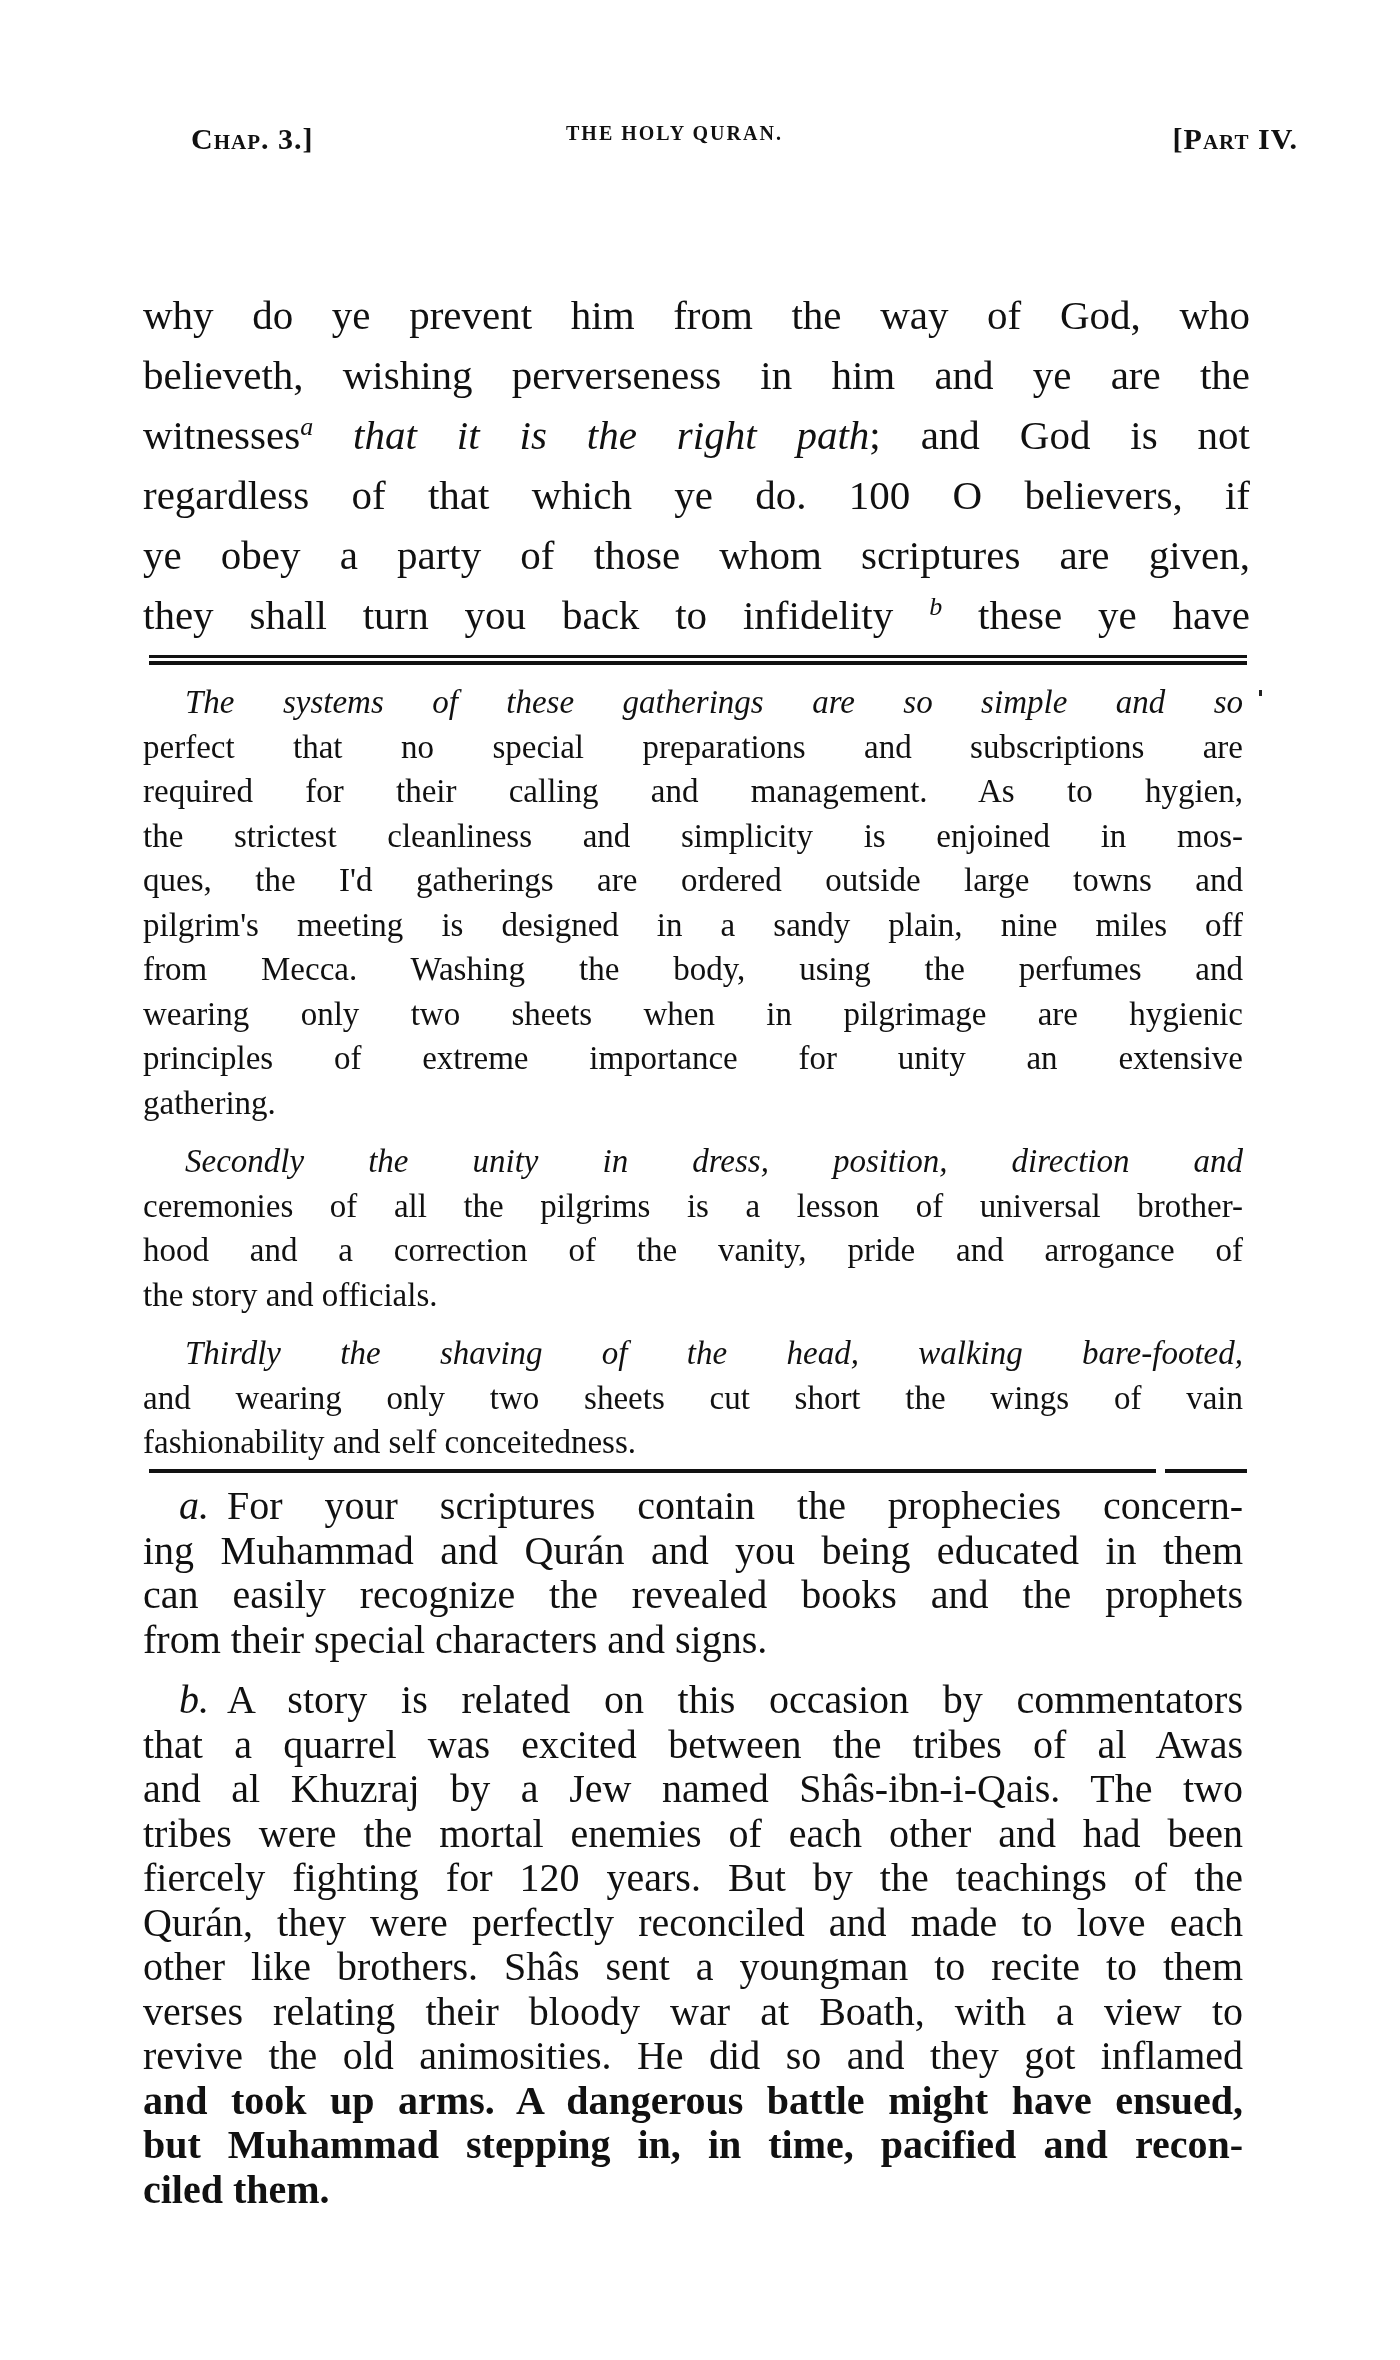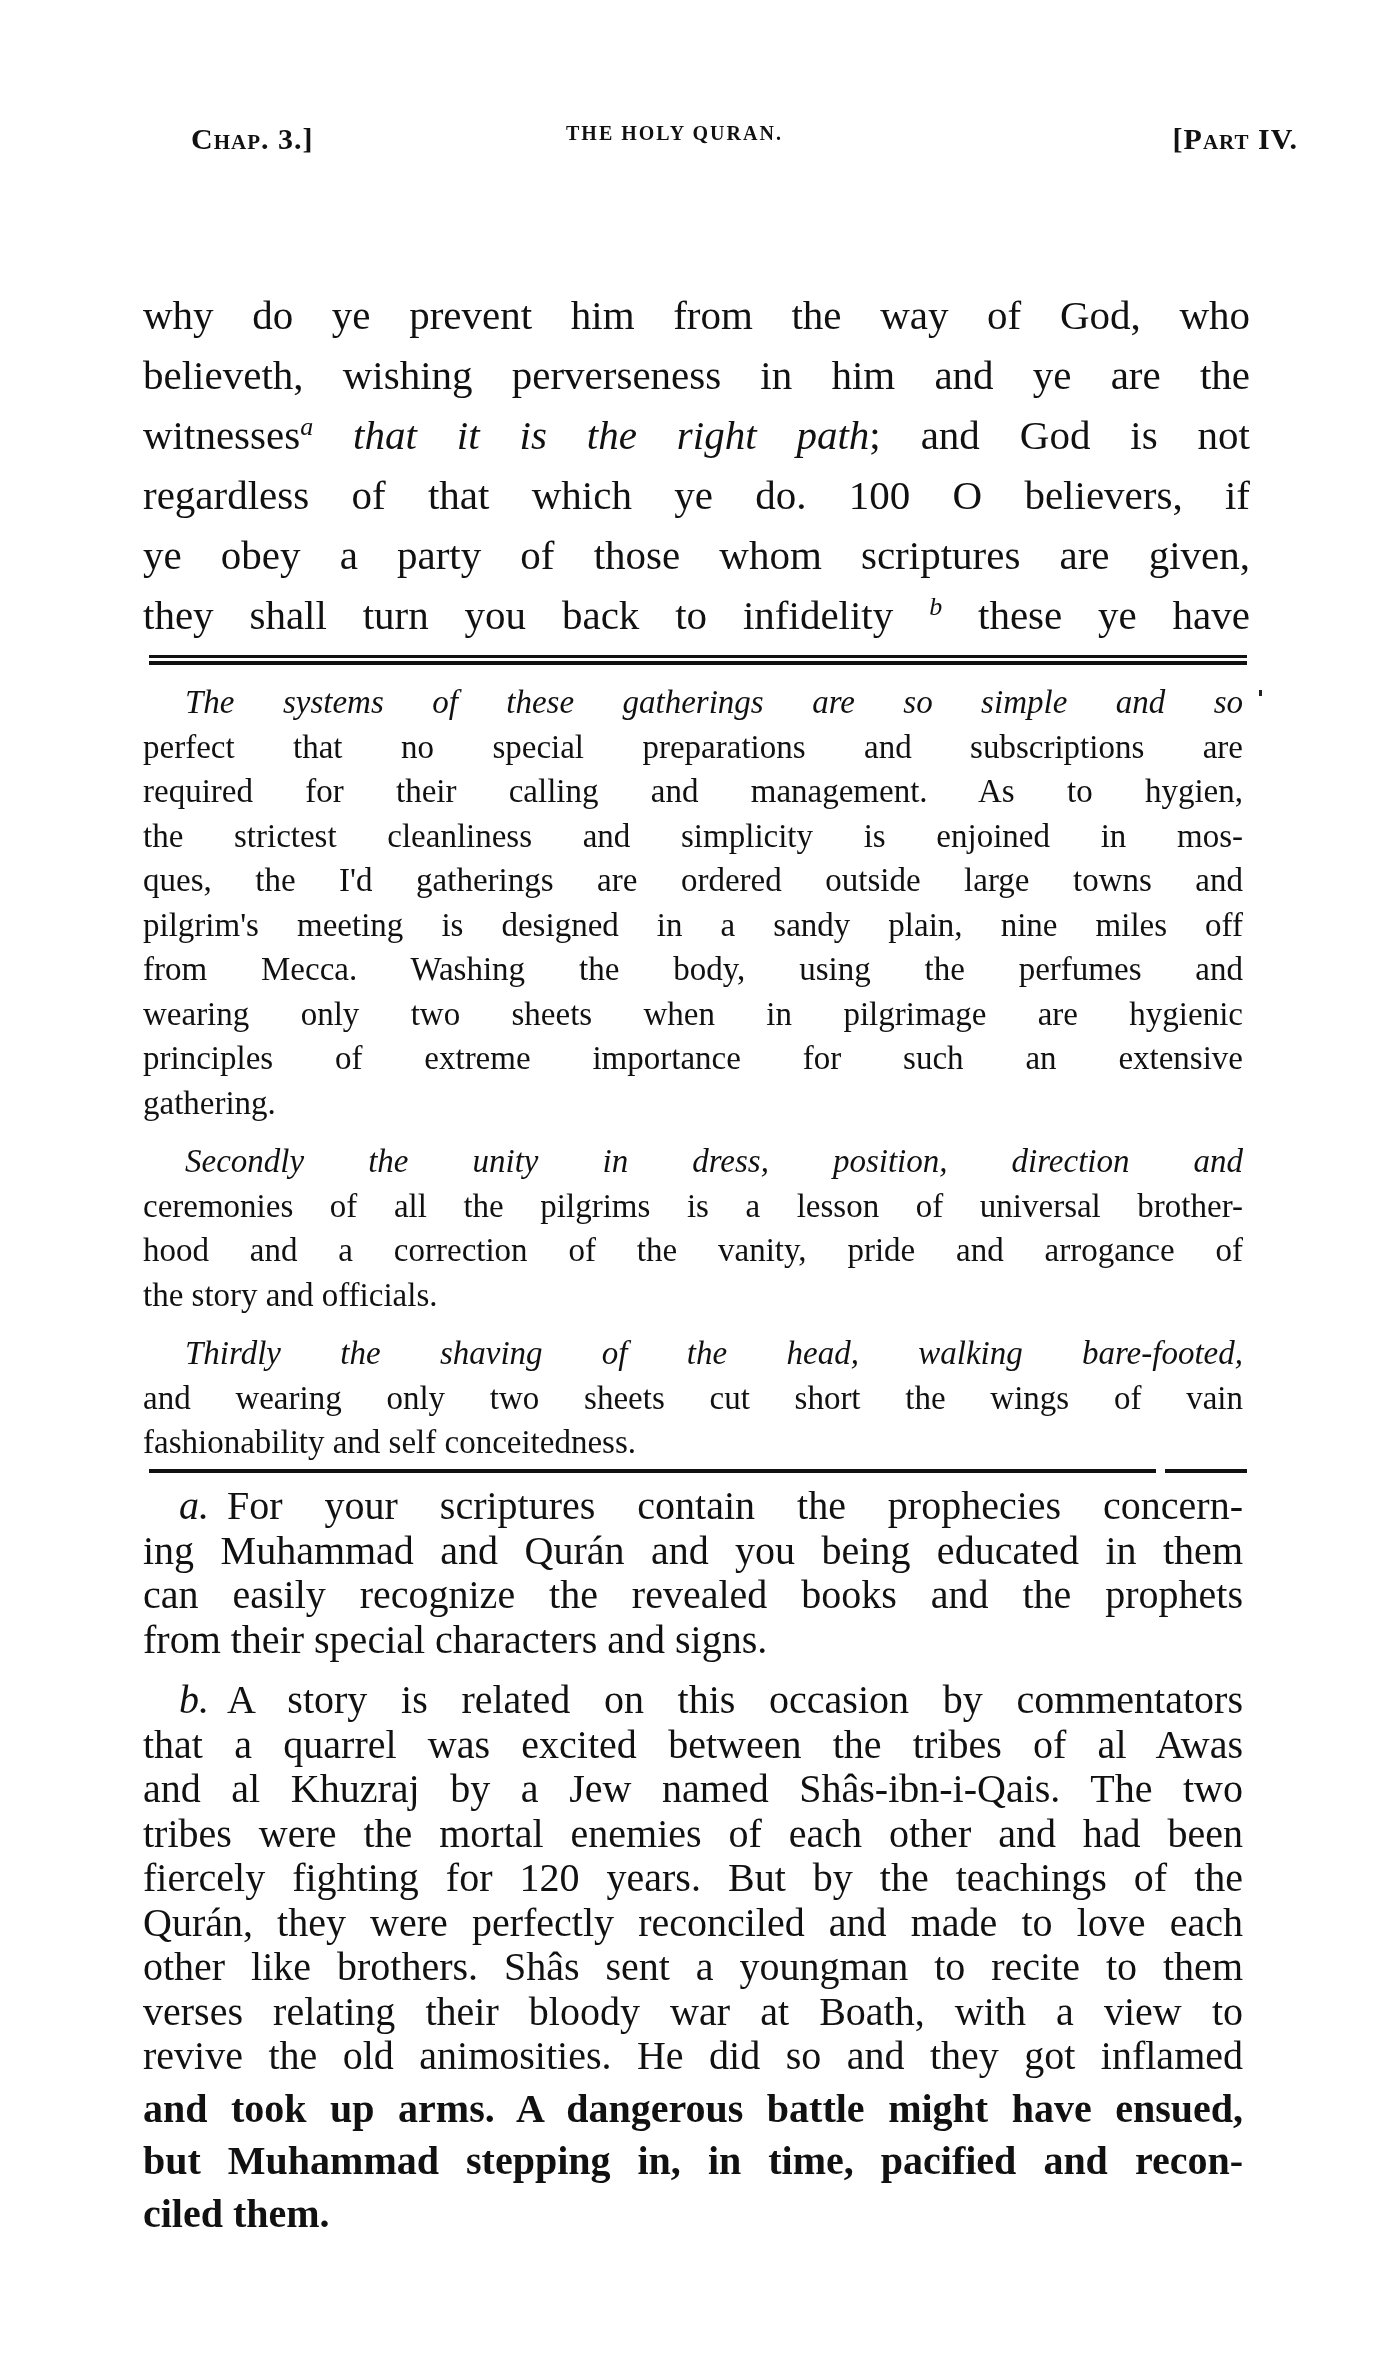--- a/index.html
+++ b/index.html
@@ -46,21 +46,21 @@
     }
     .verse-line {
       height: 60px;
       font-size: 41px;
       line-height: 60px;
       text-align: justify;
       text-align-last: justify;
       white-space: nowrap;
       overflow: visible;
     }
-    .bold-ink { font-weight: bold; margin-top: 8px; }
+    .bold-ink { font-weight: bold; }
     .ital { font-style: italic; }
     sup.fn { font-size: 26px; font-style: italic; vertical-align: 14px; line-height: 0; }
 
     .double-rule {
       position: absolute;
       top: 655px;
       left: 6px;
       width: 1098px;
       height: 10px;
     }
@@ -151,21 +151,21 @@
 
   <div class="comment-block">
     <div class="c-line indent">The systems of these gatherings are so simple and so</div>
     <div class="c-line">perfect that no special preparations and subscriptions are</div>
     <div class="c-line">required for their calling and management.  As to hygien,</div>
     <div class="c-line">the strictest cleanliness and simplicity is enjoined in mos-</div>
     <div class="c-line">ques, the I'd gatherings are ordered outside large towns and</div>
     <div class="c-line">pilgrim's meeting is designed in a sandy plain, nine miles off</div>
     <div class="c-line">from Mecca.  Washing the body, using the perfumes and</div>
     <div class="c-line">wearing only two sheets when in pilgrimage are hygienic</div>
-    <div class="c-line">principles of extreme importance for such an extensive</div>
+    <div class="c-line">principles of extreme importance for unity an extensive</div>
     <div class="c-line end">gathering.</div>
     <div class="c-gap"></div>
     <div class="c-line indent">Secondly the unity in dress, position, direction and</div>
     <div class="c-line">ceremonies of all the pilgrims is a lesson of universal brother-</div>
     <div class="c-line">hood and a correction of the vanity, pride and arrogance of</div>
     <div class="c-line end">the story and officials.</div>
     <div class="c-gap"></div>
     <div class="c-line indent">Thirdly the shaving of the head, walking bare-footed,</div>
     <div class="c-line">and wearing only two sheets cut short the wings of vain</div>
     <div class="c-line end">fashionability and self conceitedness.</div>

